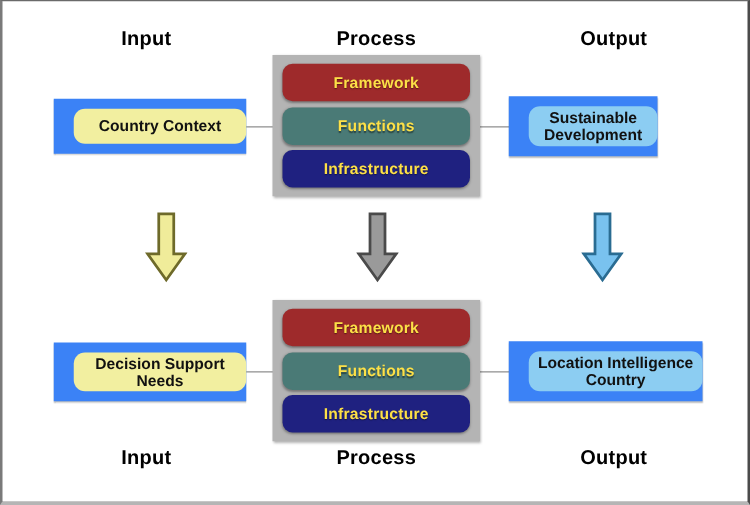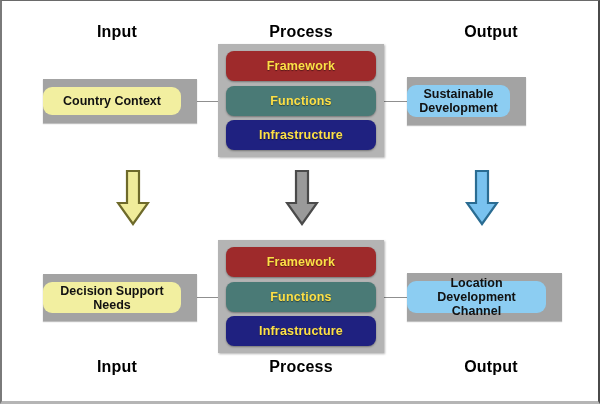--- a/index.html
+++ b/index.html
@@ -29,23 +29,23 @@
     color:#000000;
     letter-spacing:0.2px;
     text-align:center;
     white-space:nowrap;
     line-height:18px;
   }
 
   
   .io-plate{
     position:absolute;
-    background:#a3a3a3;
+    background:#3b82f6;
     box-sizing:border-box;
-    display:flex;align-items:center;justify-content:flex-start;
+    display:flex;align-items:center;justify-content:flex-end;
     box-shadow:0 1px 1px rgba(0,0,0,0.25);
   }
   .io-chip{
     width:calc(100% - 16px);
     height:calc(100% - 16px);
     border-radius:9px;
     display:flex;align-items:center;justify-content:center;
     text-align:center;
     font-size:12.5px;
     font-weight:bold;
@@ -141,21 +141,21 @@
       <div class="io-chip chip-yellow">Decision Support Needs</div>
     </div>
 
     <div class="process-plate" style="left:216px;top:239px;width:166px;height:113px;">
       <div class="process-bar" style="background:#9e2a2b;">Framework</div>
       <div class="process-bar" style="background:#4a7a76;">Functions</div>
       <div class="process-bar" style="background:#1f2180;">Infrastructure</div>
     </div>
 
     <div class="io-plate" style="left:405px;top:272px;width:155px;height:48px;">
-      <div class="io-chip chip-blue">Location Development Channel</div>
+      <div class="io-chip chip-blue">Location Intelligence Country</div>
     </div>
 
     <div class="col-header" style="left:60px;top:357px;width:110px;">Input</div>
     <div class="col-header" style="left:244px;top:357px;width:110px;">Process</div>
     <div class="col-header" style="left:434px;top:357px;width:110px;">Output</div>
 
   </div>
 </div>
 
 </body></html>

